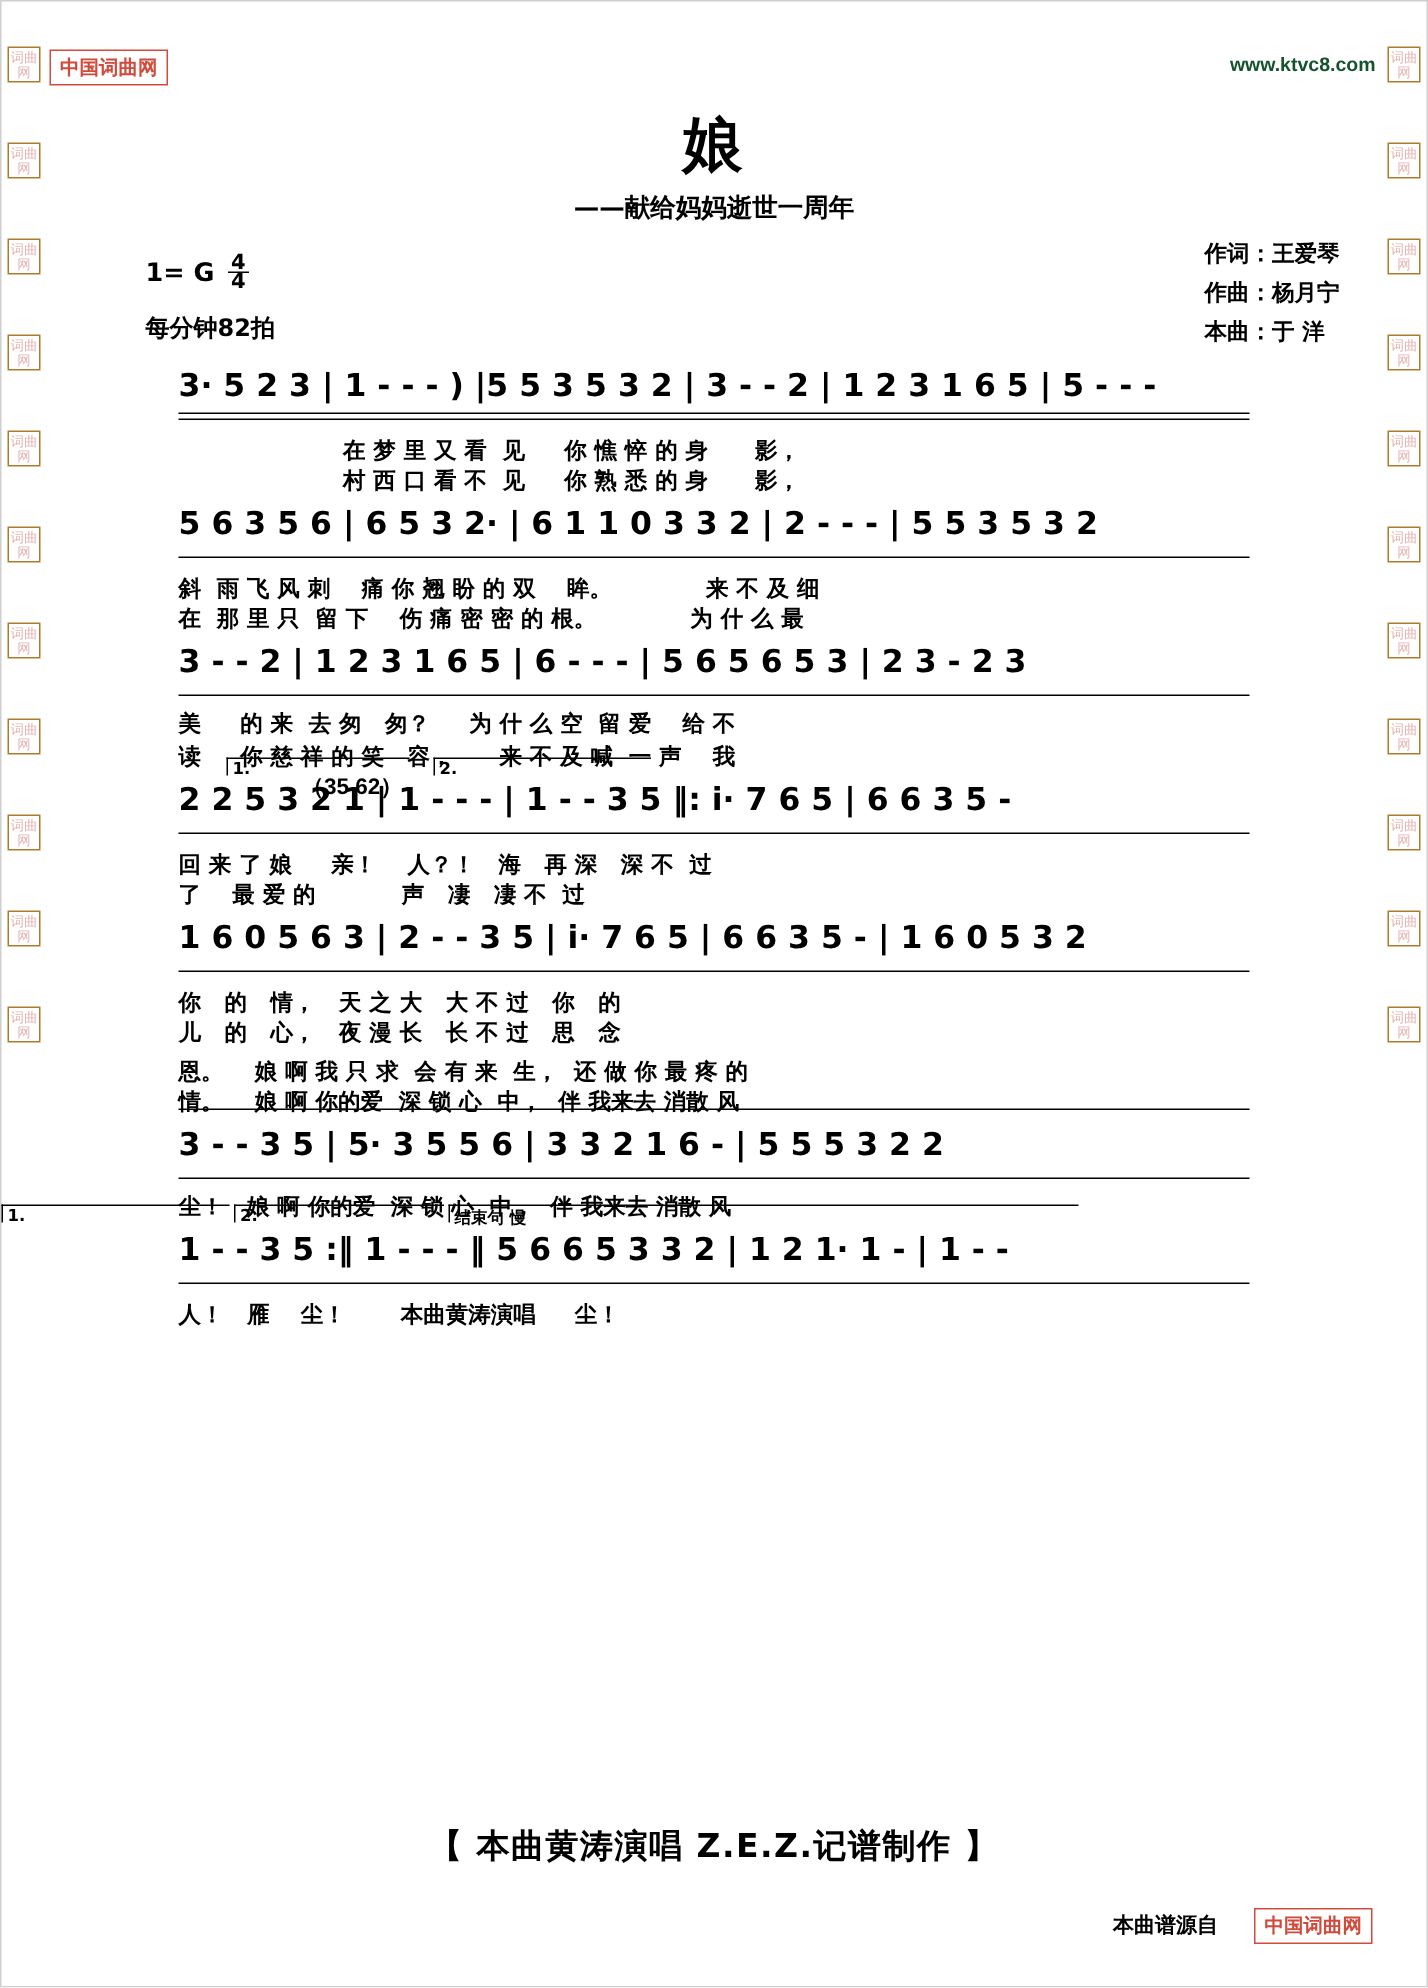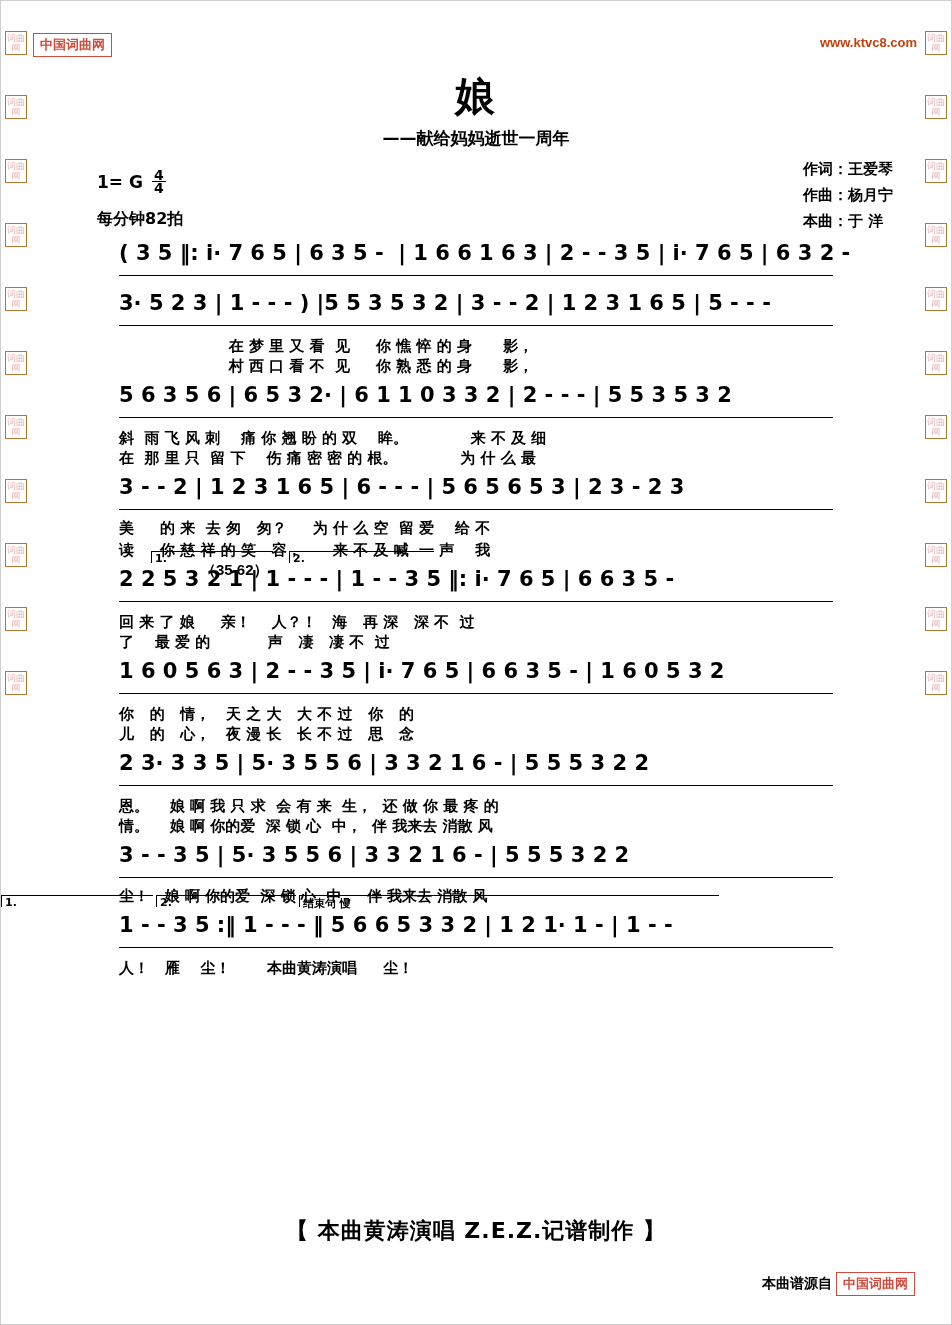--- a/index.html
+++ b/index.html
@@ -37,21 +37,21 @@
   }
   .logo{
     position:absolute;left:32px;top:14px;
     border:1px solid #d14b3d;
     color:#d14b3d;font-size:13px;font-weight:bold;
     padding:2px 6px;background:#fff;
     font-family:"DejaVu Sans", sans-serif;
   }
   .site{
     position:absolute;right:34px;top:16px;
-    color:#c2410c;font-size:13px;font-weight:bold;
+    color:#14532d;font-size:13px;font-weight:bold;
     font-family:"Liberation Sans", sans-serif;
   }
   .title{
     position:absolute;top:68px;left:0;right:0;text-align:center;
     font-size:40px;font-weight:bold;
     font-family:"DejaVu Sans", sans-serif;
     letter-spacing:2px;
   }
   .subtitle{
     position:absolute;top:126px;left:0;right:0;text-align:center;
@@ -109,21 +109,21 @@
   }
   .lyric.l2{margin-top:-2px;}
   .endbox{
     position:absolute;left:0;right:0;bottom:78px;text-align:center;
     font-size:22px;font-weight:bold;
     font-family:"DejaVu Sans", sans-serif;
     letter-spacing:1px;
   }
   .footer{
     position:absolute;right:36px;bottom:28px;
-    display:flex;align-items:center;gap:4px;
+    display:flex;align-items:center;gap:24px;
     font-size:14px;font-weight:bold;
     font-family:"DejaVu Sans", sans-serif;
   }
   .footer .flogo{
     border:1px solid #d14b3d;color:#d14b3d;padding:2px 6px;font-size:13px;
   }
   
   .volta{
     position:absolute;
     border-left:1.4px solid #000;
@@ -192,21 +192,20 @@
       <span class="frac">
         <span class="num">4</span>
         <span class="den">4</span>
       </span>
     </div>
   </div>
   <div class="tempo">每分钟82拍</div>
 
   <div class="systems" id="systems">
       <div class="sys">
-        <div class="notes">( 3 5 ‖: i· 7 6 5 | 6 3 5 -  | 1 6 6 1 6 3 | 2 - - 3 5 | i· 7 6 5 | 6 3 2 -</div>
         <div class="staffline"></div>
       </div>
       <div class="sys">
         <div class="notes">3· 5 2 3 | 1 - - - ) |5 5 3 5 3 2 | 3 - - 2 | 1 2 3 1 6 5 | 5 - - -</div>
         <div class="staffline"></div>
         <div class="lyric">                     在 梦 里 又 看  见     你 憔 悴 的 身      影，</div>
         <div class="lyric l2">                     村 西 口 看 不  见     你 熟 悉 的 身      影，</div>
       </div>
       <div class="sys">
         <div class="notes">5 6 3 5 6 | 6 5 3 2· | 6 1 1 0 3 3 2 | 2 - - - | 5 5 3 5 3 2</div>
@@ -229,21 +228,20 @@
         <div class="volta" style="left: 288px; top: -14px; width: 145px;">2.</div>
         <div class="tag" style="left: 200px; top: -4px;">（35 62）</div>
       </div>
       <div class="sys">
         <div class="notes">1 6 0 5 6 3 | 2 - - 3 5 | i· 7 6 5 | 6 6 3 5 - | 1 6 0 5 3 2</div>
         <div class="staffline"></div>
         <div class="lyric">你   的   情，   天 之 大   大 不 过   你   的</div>
         <div class="lyric l2">儿   的   心，   夜 漫 长   长 不 过   思   念</div>
       </div>
       <div class="sys">
-        <div class="notes">2 3· 3 3 5 | 5· 3 5 5 6 | 3 3 2 1 6 - | 5 5 5 3 2 2</div>
         <div class="staffline"></div>
         <div class="lyric">恩。    娘 啊 我 只 求  会 有 来  生，  还 做 你 最 疼 的</div>
         <div class="lyric l2">情。    娘 啊 你的爱  深 锁 心  中，  伴 我来去 消散 风</div>
       </div>
       <div class="sys">
         <div class="notes">3 - - 3 5 | 5· 3 5 5 6 | 3 3 2 1 6 - | 5 5 5 3 2 2</div>
         <div class="staffline"></div>
         <div class="lyric l2">尘！   娘 啊 你的爱  深 锁 心  中，  伴 我来去 消散 风</div>
       </div>
       <div class="sys">

